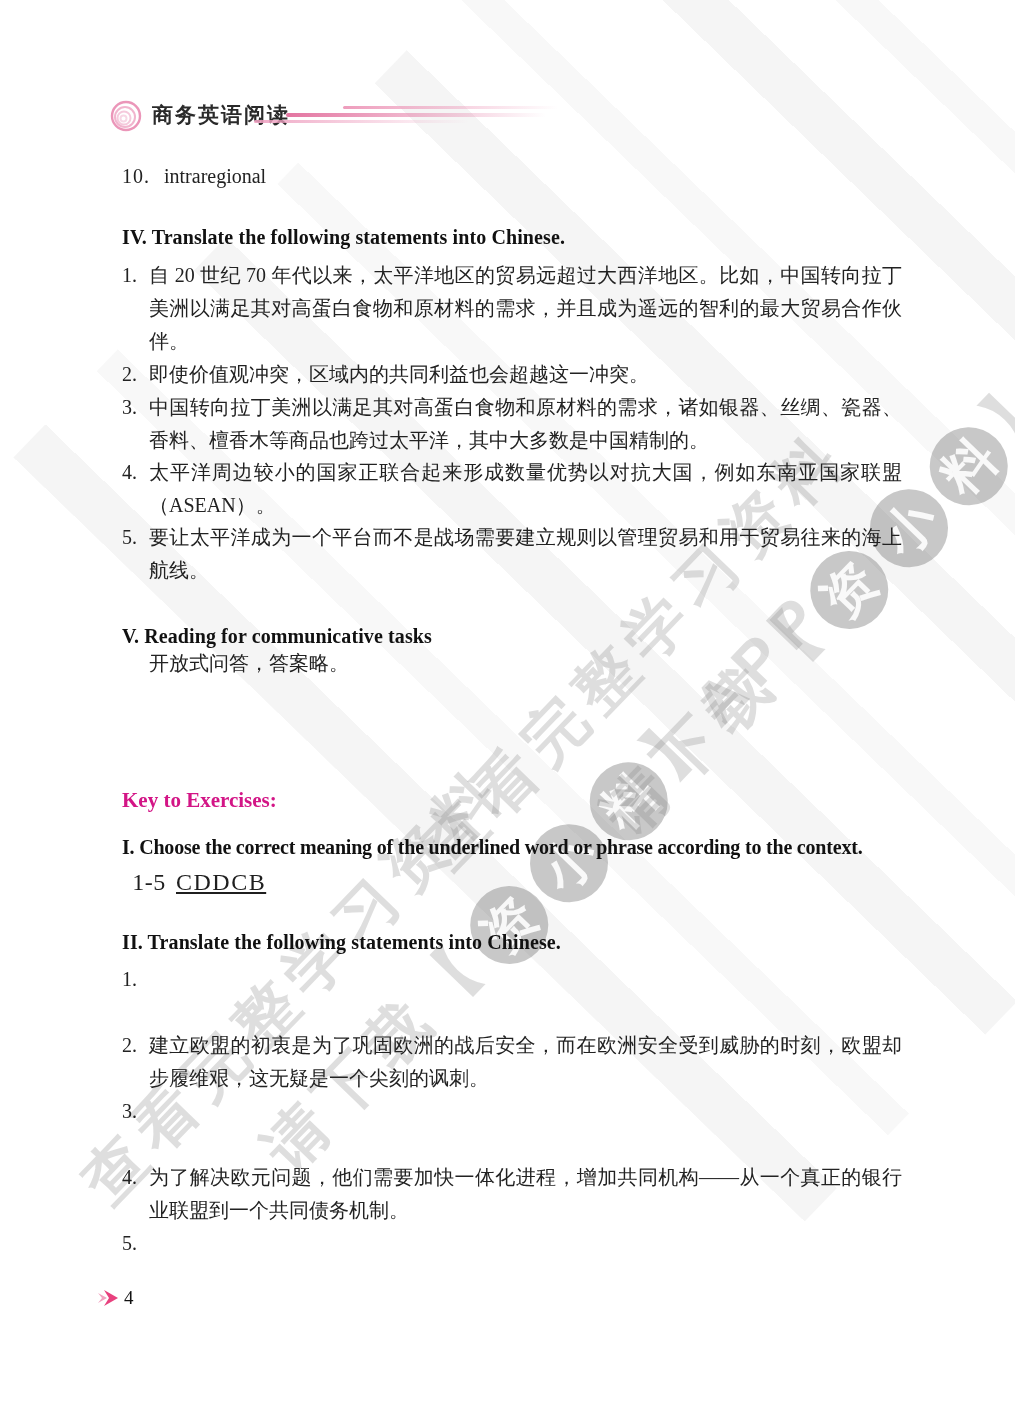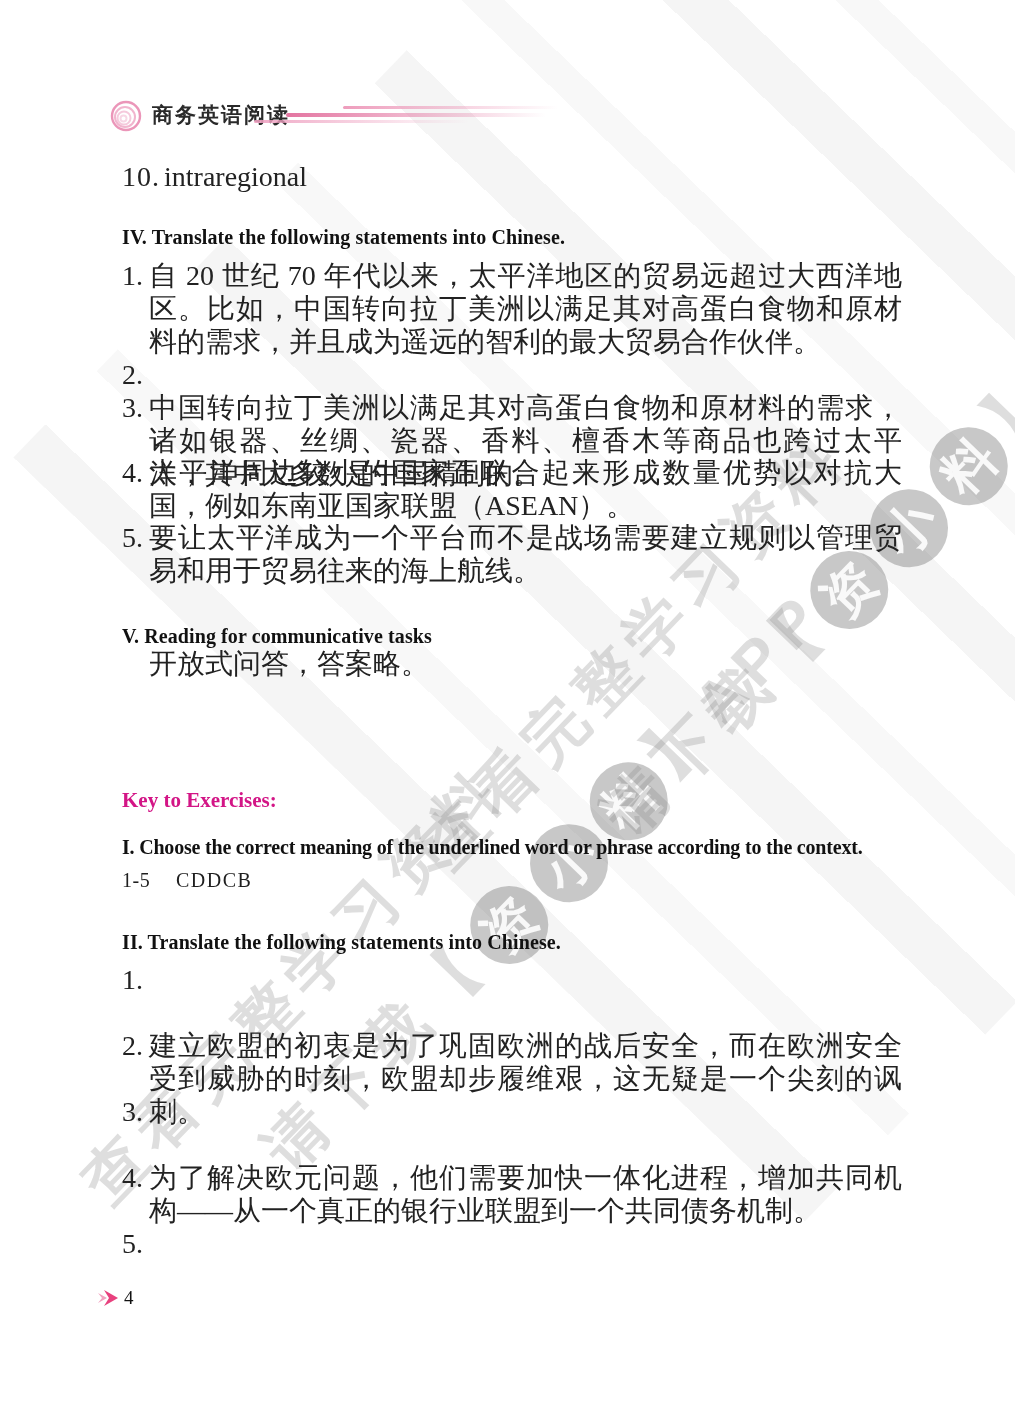--- a/index.html
+++ b/index.html
@@ -64,40 +64,40 @@
   .sline { position:absolute; border-radius:2px; }
   .sline-1 { left:75px;  top:4px;  width:215px; height:3px;
     background:linear-gradient(90deg, rgba(236,146,181,0.9), rgba(236,146,181,0)); }
   .sline-2 { left:18px;  top:11px; width:260px; height:4px;
     background:linear-gradient(90deg, rgba(226,110,156,0.95), rgba(226,110,156,0)); }
   .sline-3 { left:-14px; top:18px; width:215px; height:3px;
     background:linear-gradient(90deg, rgba(238,160,192,0.9), rgba(238,160,192,0)); }
 
   
   .content { position:absolute; left:122px; top:0; width:780px; height:1414px; z-index:2; }
-  .abs { position:absolute; left:0; }
-
-  .body-text { font-size:28px; line-height:33px; text-align:justify; color:#222; }
+  .abs { position:absolute; left:0;text-align:center; }
+
+  .body-text { font-size:20px; line-height:33px; text-align:justify; color:#222; }
   h3.sec {
     font-size:20px; font-weight:bold; color:#111;
     white-space:nowrap; letter-spacing:0.1px;
   }
   .li { position:absolute; left:0; width:780px; padding-left:27px; }
   .li .num { position:absolute; left:0; top:0; }
   .item10 { padding-left:42px; }
   .item10 .num { letter-spacing:1px; }
 
   .textb {
     font-size:25px; font-weight:bold; color:#d31586;
     white-space:nowrap; letter-spacing:0.3px;
   }
   .textb .gap { display:inline-block; width:34px; }
   .keyx { font-size:21px; font-weight:bold; color:#d31586; white-space:nowrap; }
 
-  .answers { font-size:20px; letter-spacing:0.5px; }
+  .answers { font-size:24px; letter-spacing:0.5px;text-decoration:underline; }
   .answers .rng { display:inline-block; width:54px; }
   .answers .ltrs { letter-spacing:1.5px; }
 
   .indent27 { padding-left:27px; }
 
   
   .footer { position:absolute; left:98px; top:1286px; z-index:2; height:26px; }
   .footer .pgnum { position:absolute; left:26px; top:1px; font-size:19px; color:#111; }
   .arrow-icon { position:absolute; left:0; top:3px; }
 </style>
@@ -142,20 +142,21 @@
       <span class="txt">intraregional</span>
     </div>
 
     <h3 class="sec abs" style="top:226px">IV. Translate the following statements into Chinese.</h3>
     <div class="li body-text" style="top:259px">
       <span class="num">1.</span>
       <span class="txt">自 20 世纪 70 年代以来，太平洋地区的贸易远超过大西洋地区。比如，中国转向拉丁美洲以满足其对高蛋白食物和原材料的需求，并且成为遥远的智利的最大贸易合作伙伴。</span>
     </div>
     <div class="li body-text" style="top:358px">
       <span class="num">2.</span>
+      <span class="txt">即使价值观冲突，区域内的共同利益也会超越这一冲突。</span>
     </div>
     <div class="li body-text" style="top:391px">
       <span class="num">3.</span>
       <span class="txt">中国转向拉丁美洲以满足其对高蛋白食物和原材料的需求，诸如银器、丝绸、瓷器、香料、檀香木等商品也跨过太平洋，其中大多数是中国精制的。</span>
     </div>
     <div class="li body-text" style="top:456px">
       <span class="num">4.</span>
       <span class="txt">太平洋周边较小的国家正联合起来形成数量优势以对抗大国，例如东南亚国家联盟（ASEAN）。</span>
     </div>
     <div class="li body-text" style="top:521px">

